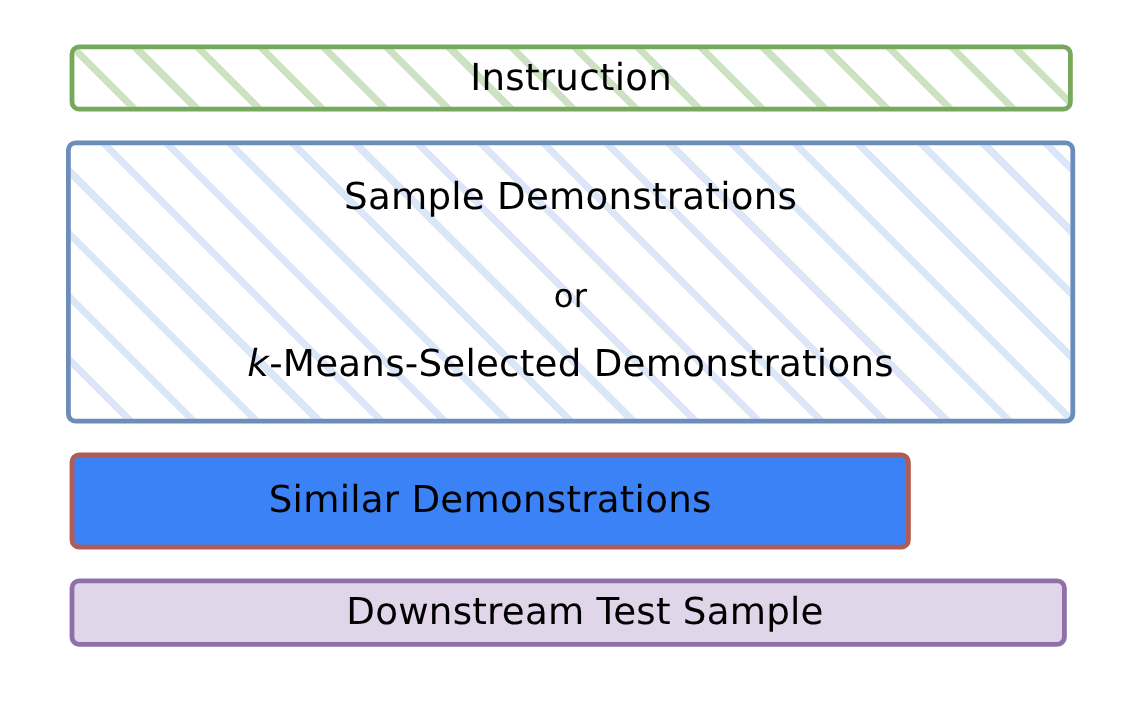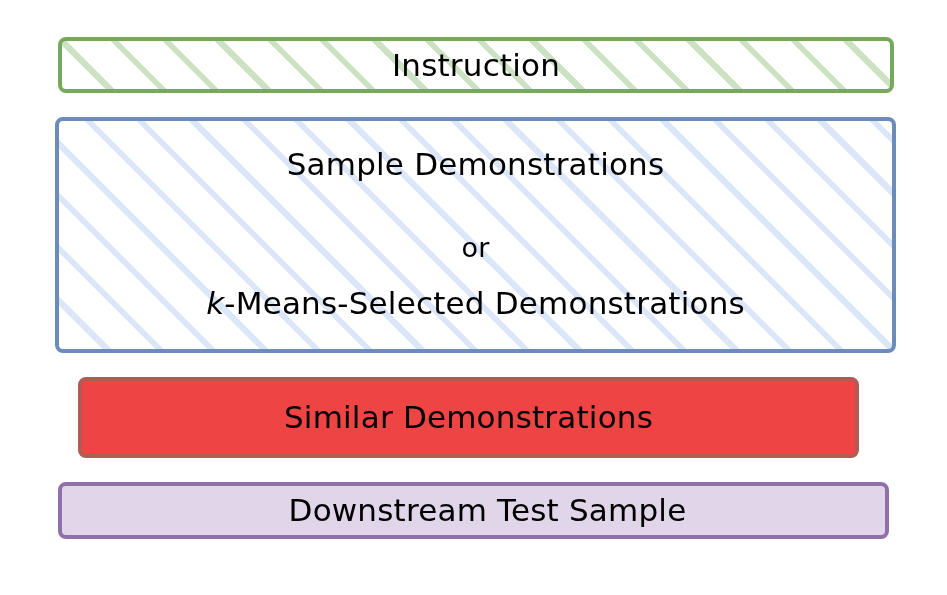--- a/index.html
+++ b/index.html
@@ -86,25 +86,24 @@
   #box-demos .box-label { font-size: 31px; }
   #box-demos .line-or { font-size: 27px; margin-top: 27px; }
   #box-demos .kmeans-k {
     font-style: italic;
   }
 
   
   #box-similar {
     left: 58px;
     top: 377px;
-    width: 781px;
+    width: 701px;
     height: 81px;
     border: 4px solid #b15b55;
-    background: #ef4444;
-    margin-left: 20px;
+    background: #3b82f6;
   }
   #box-similar .box-label { font-size: 31px; }
 
   
   #box-downstream {
     left: 58px;
     top: 482px;
     width: 831px;
     height: 57px;
     border: 4px solid #8f70a9;

